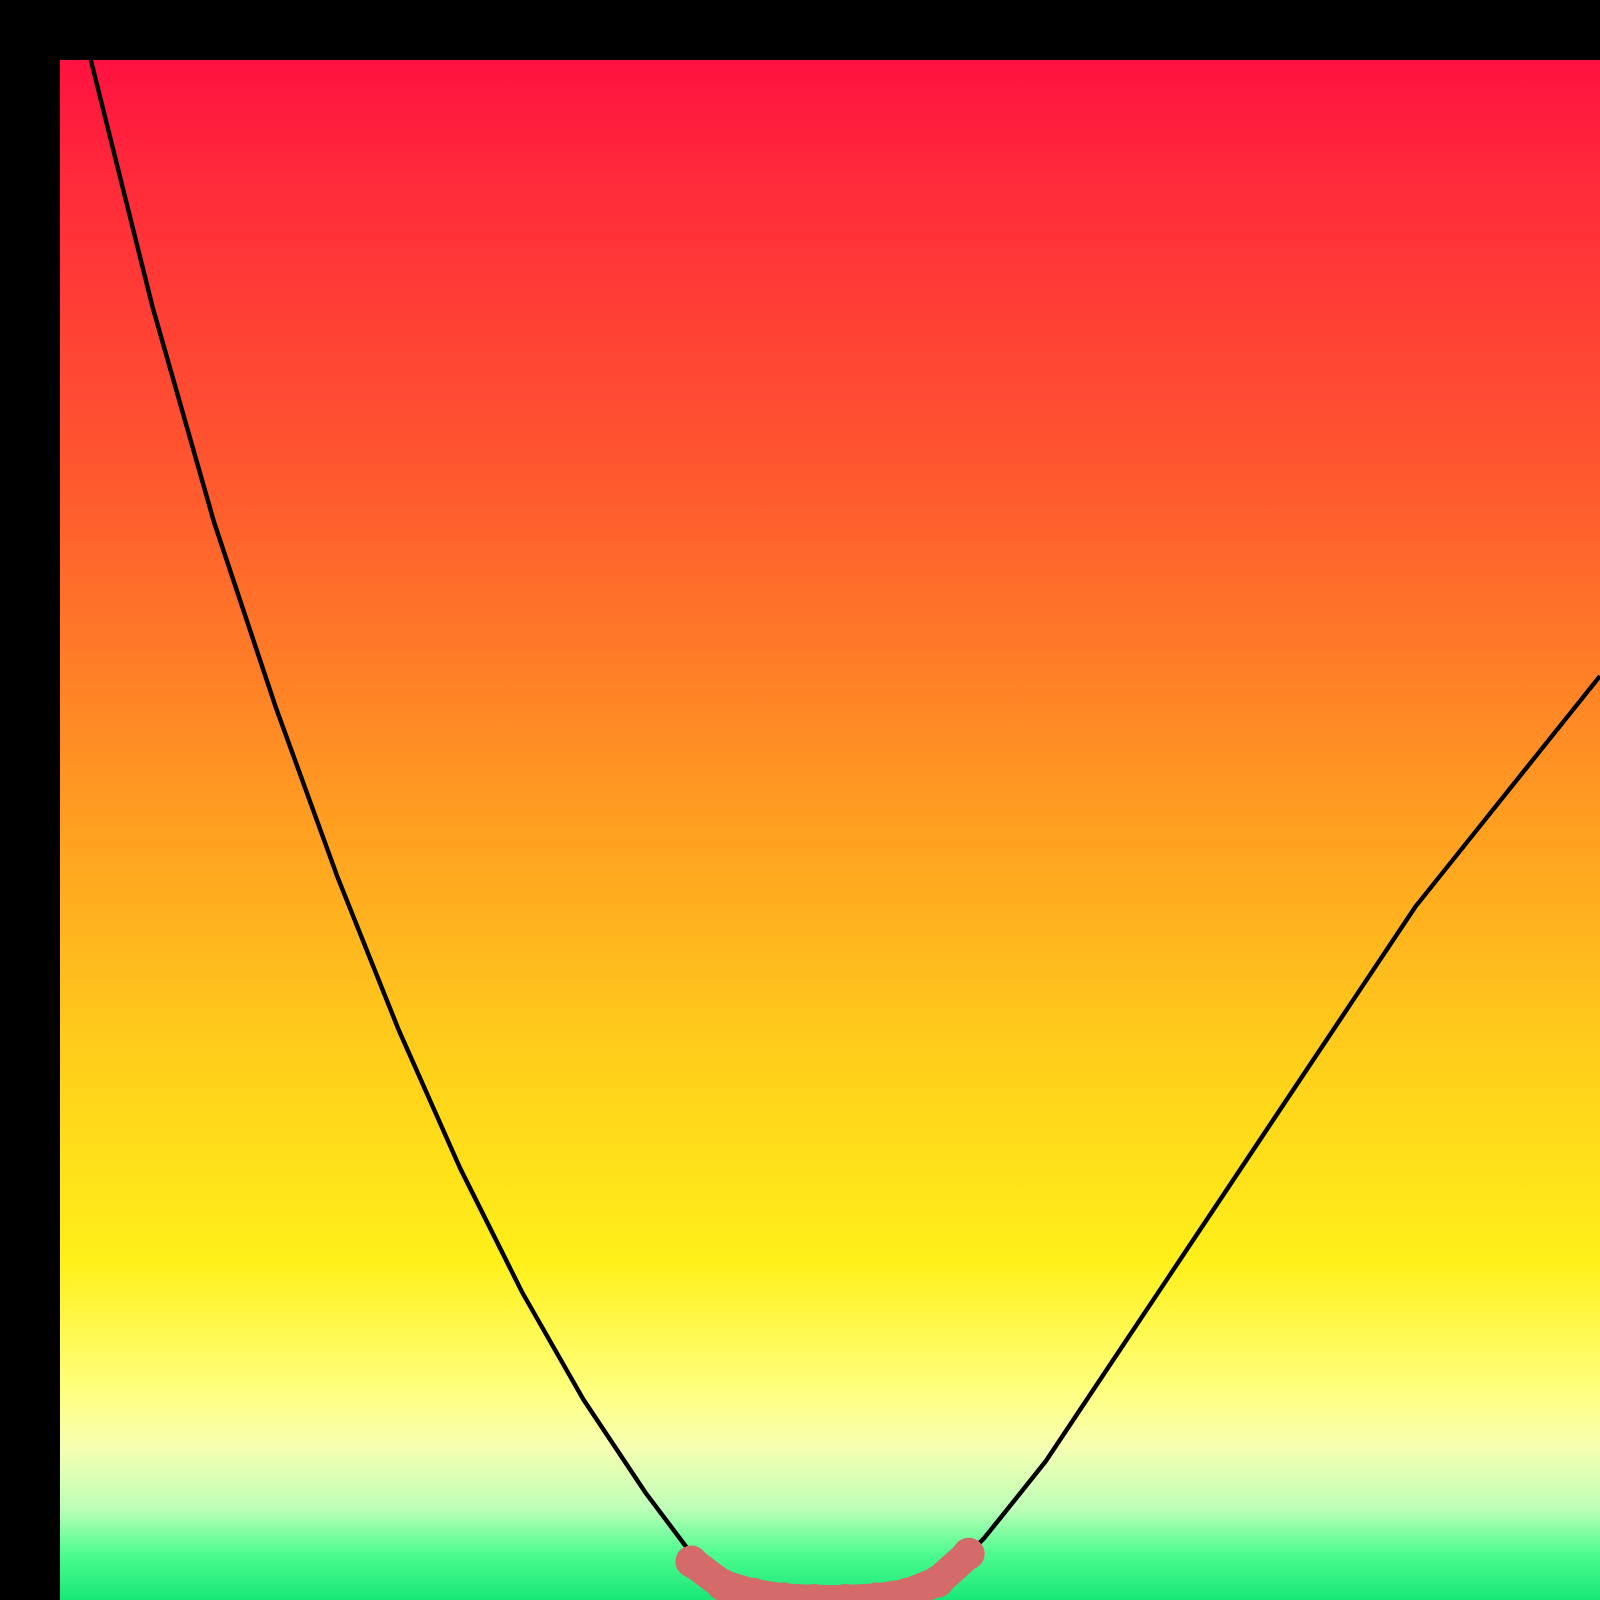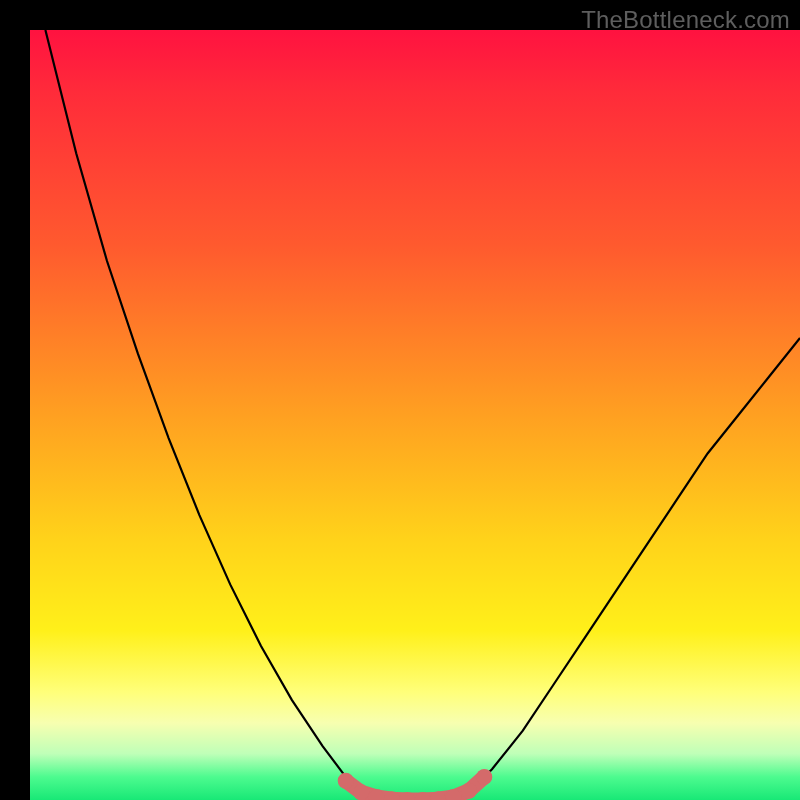--- a/index.html
+++ b/index.html
@@ -73,21 +73,20 @@
     stroke-linejoin: round;
   }
   .accent-dot {
     fill: #d46a6a;
   }
 </style>
 </head>
 <body>
 
 <div class="frame">
-  <div class="watermark">TheBottleneck.com</div>
 
   <div class="plot-area">
     <div class="gradient"></div>
     <svg class="curve" viewBox="0 0 770 770" preserveAspectRatio="none">
       <path id="path-left" class="curve-black" d="M15.40 0.00 L46.20 123.20 L77.00 231.00 L107.80 323.40 L138.60 408.10 L169.40 485.10 L200.20 554.40 L231.00 616.00 L261.80 669.90 L292.60 716.10 L315.70 746.90 L331.10 762.30"></path>
       <path id="path-floor" class="curve-black" d="M331.10 762.30 L346.50 767.69 L361.90 770.00 L377.30 770.00 L392.70 770.00 L408.10 770.00 L423.50 767.69 L438.90 762.30"></path>
       <path id="path-right" class="curve-black" d="M438.90 762.30 L462.00 739.20 L492.80 700.70 L523.60 654.50 L554.40 608.30 L585.20 562.10 L616.00 515.90 L646.80 469.70 L677.60 423.50 L708.40 385.00 L739.20 346.50 L770.00 308.00"></path>
       <path id="path-accent" class="curve-accent" d="M315.70 750.75 L331.10 762.30 L346.50 766.92 L361.90 769.23 L377.30 770.00 L392.70 770.00 L408.10 769.23 L423.50 766.92 L438.90 760.76 L454.30 746.90"></path>
       <g id="accent-dots">
           <circle cx="315.70" cy="750.75" r="8" class="accent-dot"></circle>

